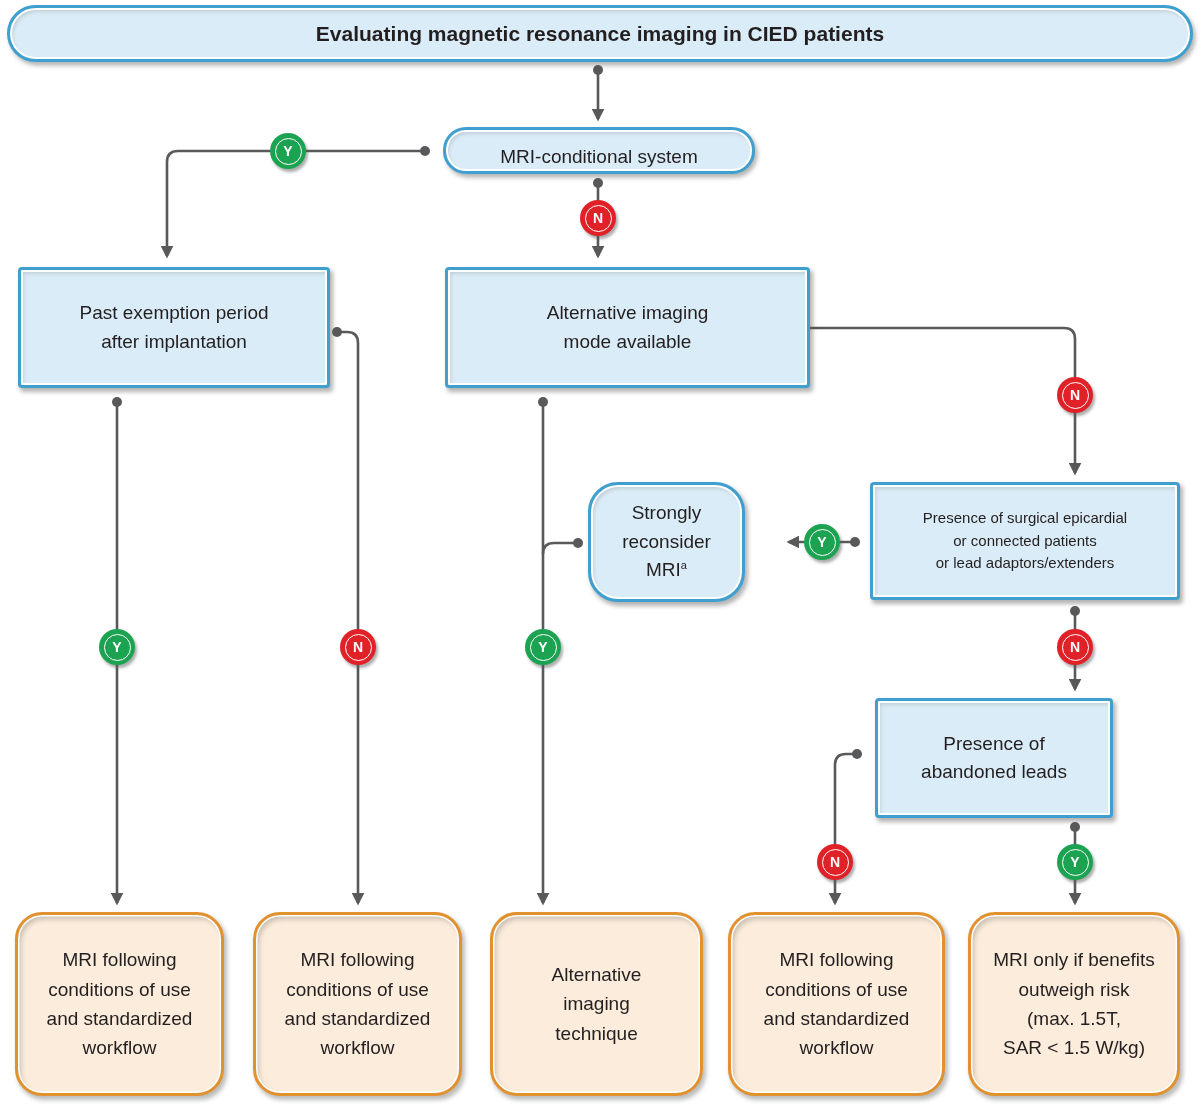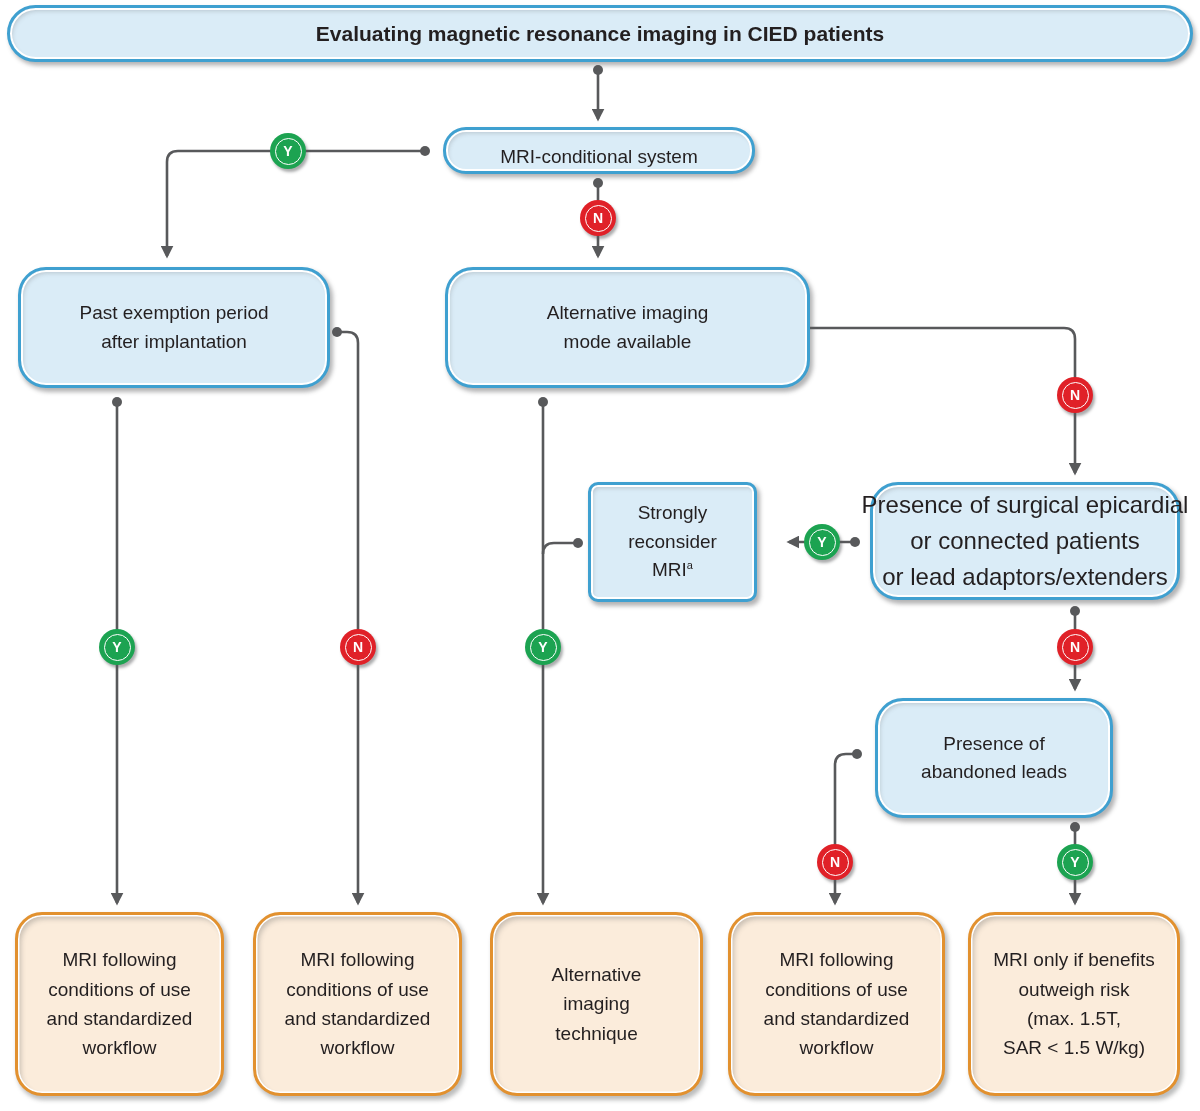--- a/index.html
+++ b/index.html
@@ -11,21 +11,21 @@
   svg.connectors { position:absolute; left:0; top:0; width:1200px; height:1111px; }
   svg.connectors path.wire { stroke:var(--line,#58595B); stroke-width:2.6; fill:none; }
   svg.connectors circle.dot { fill:var(--line,#58595B); }
 
   .node {
     position:absolute; box-sizing:border-box;
     display:flex; flex-direction:column; align-items:center; justify-content:center;
     text-align:center; font-size:19px; line-height:1.5;
     border:3px solid var(--blue_border,#3FA0D0);
     background:var(--blue_fill,#DAECF7);
-    border-radius:28px;
+    border-radius:4px;
     box-shadow:2.5px 3.5px 4px rgba(88,89,91,.45),
                inset 0 0 0 2px #ffffff,
                inset 2px 3px 4px rgba(88,89,91,.25);
   }
   .node .line { display:block; white-space:nowrap; }
   .title-node { font-weight:bold; font-size:21px; border-radius:29px;text-align:center; }
   .outcome {
     border-color:var(--orange_border,#E2912F);
     background:var(--orange_fill,#FBECDB);
     border-radius:27px; line-height:1.55;
@@ -121,27 +121,27 @@
   <div class="node" style="left:18px; top:267px; width:312px; height:121px;">
     <span class="line">Past exemption period</span>
     <span class="line">after implantation</span>
   </div>
 
   <div class="node" style="left:445px; top:267px; width:365px; height:121px;">
     <span class="line">Alternative imaging</span>
     <span class="line">mode available</span>
   </div>
 
-  <div class="node" style="left:588px; top:482px; width:169px; height:120px; border-radius:10px;">
+  <div class="node" style="left:588px; top:482px; width:157px; height:120px; border-radius:30px;">
     <span class="line">Strongly</span>
     <span class="line">reconsider</span>
     <span class="line"><span>MRI</span><sup>a</sup></span>
   </div>
 
-  <div class="node" style="left:870px; top:482px; width:310px; height:118px; font-size:24px;">
+  <div class="node" style="left:870px; top:482px; width:310px; height:118px; font-size:15px;">
     <span class="line">Presence of surgical epicardial</span>
     <span class="line">or connected patients</span>
     <span class="line">or lead adaptors/extenders</span>
   </div>
 
   <div class="node" style="left:875px; top:698px; width:238px; height:120px;">
     <span class="line">Presence of</span>
     <span class="line">abandoned leads</span>
   </div>
 

